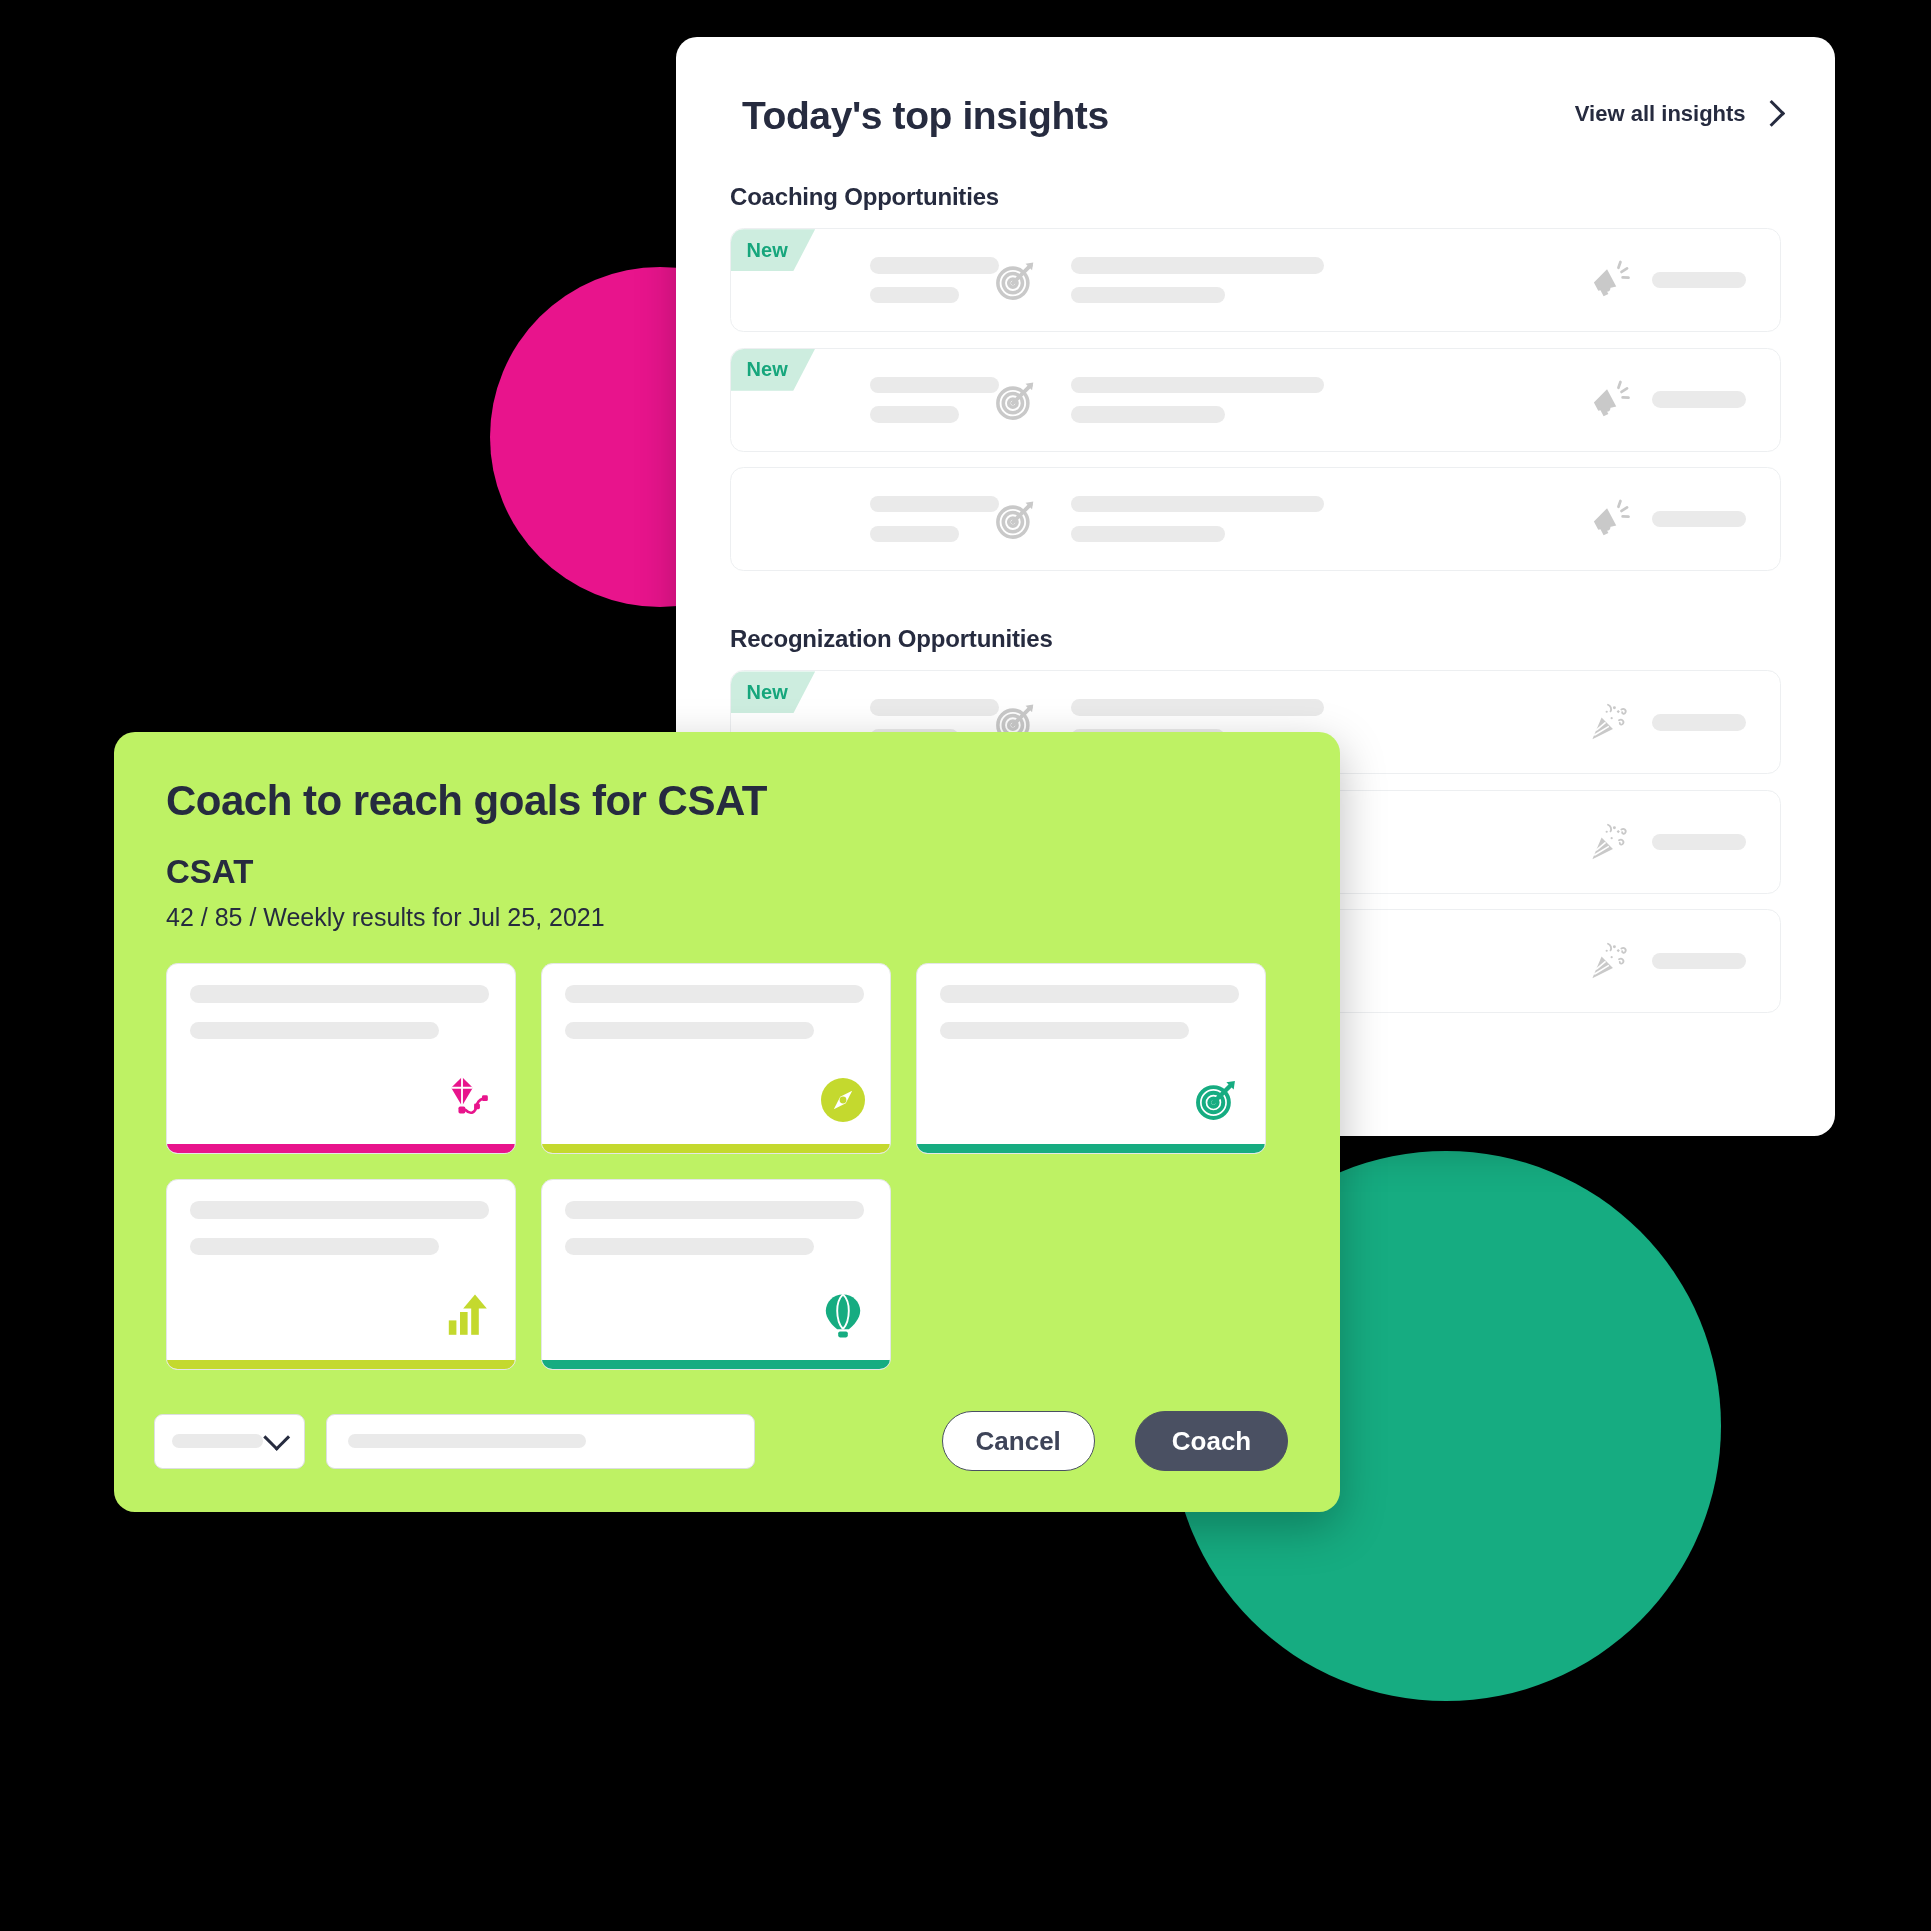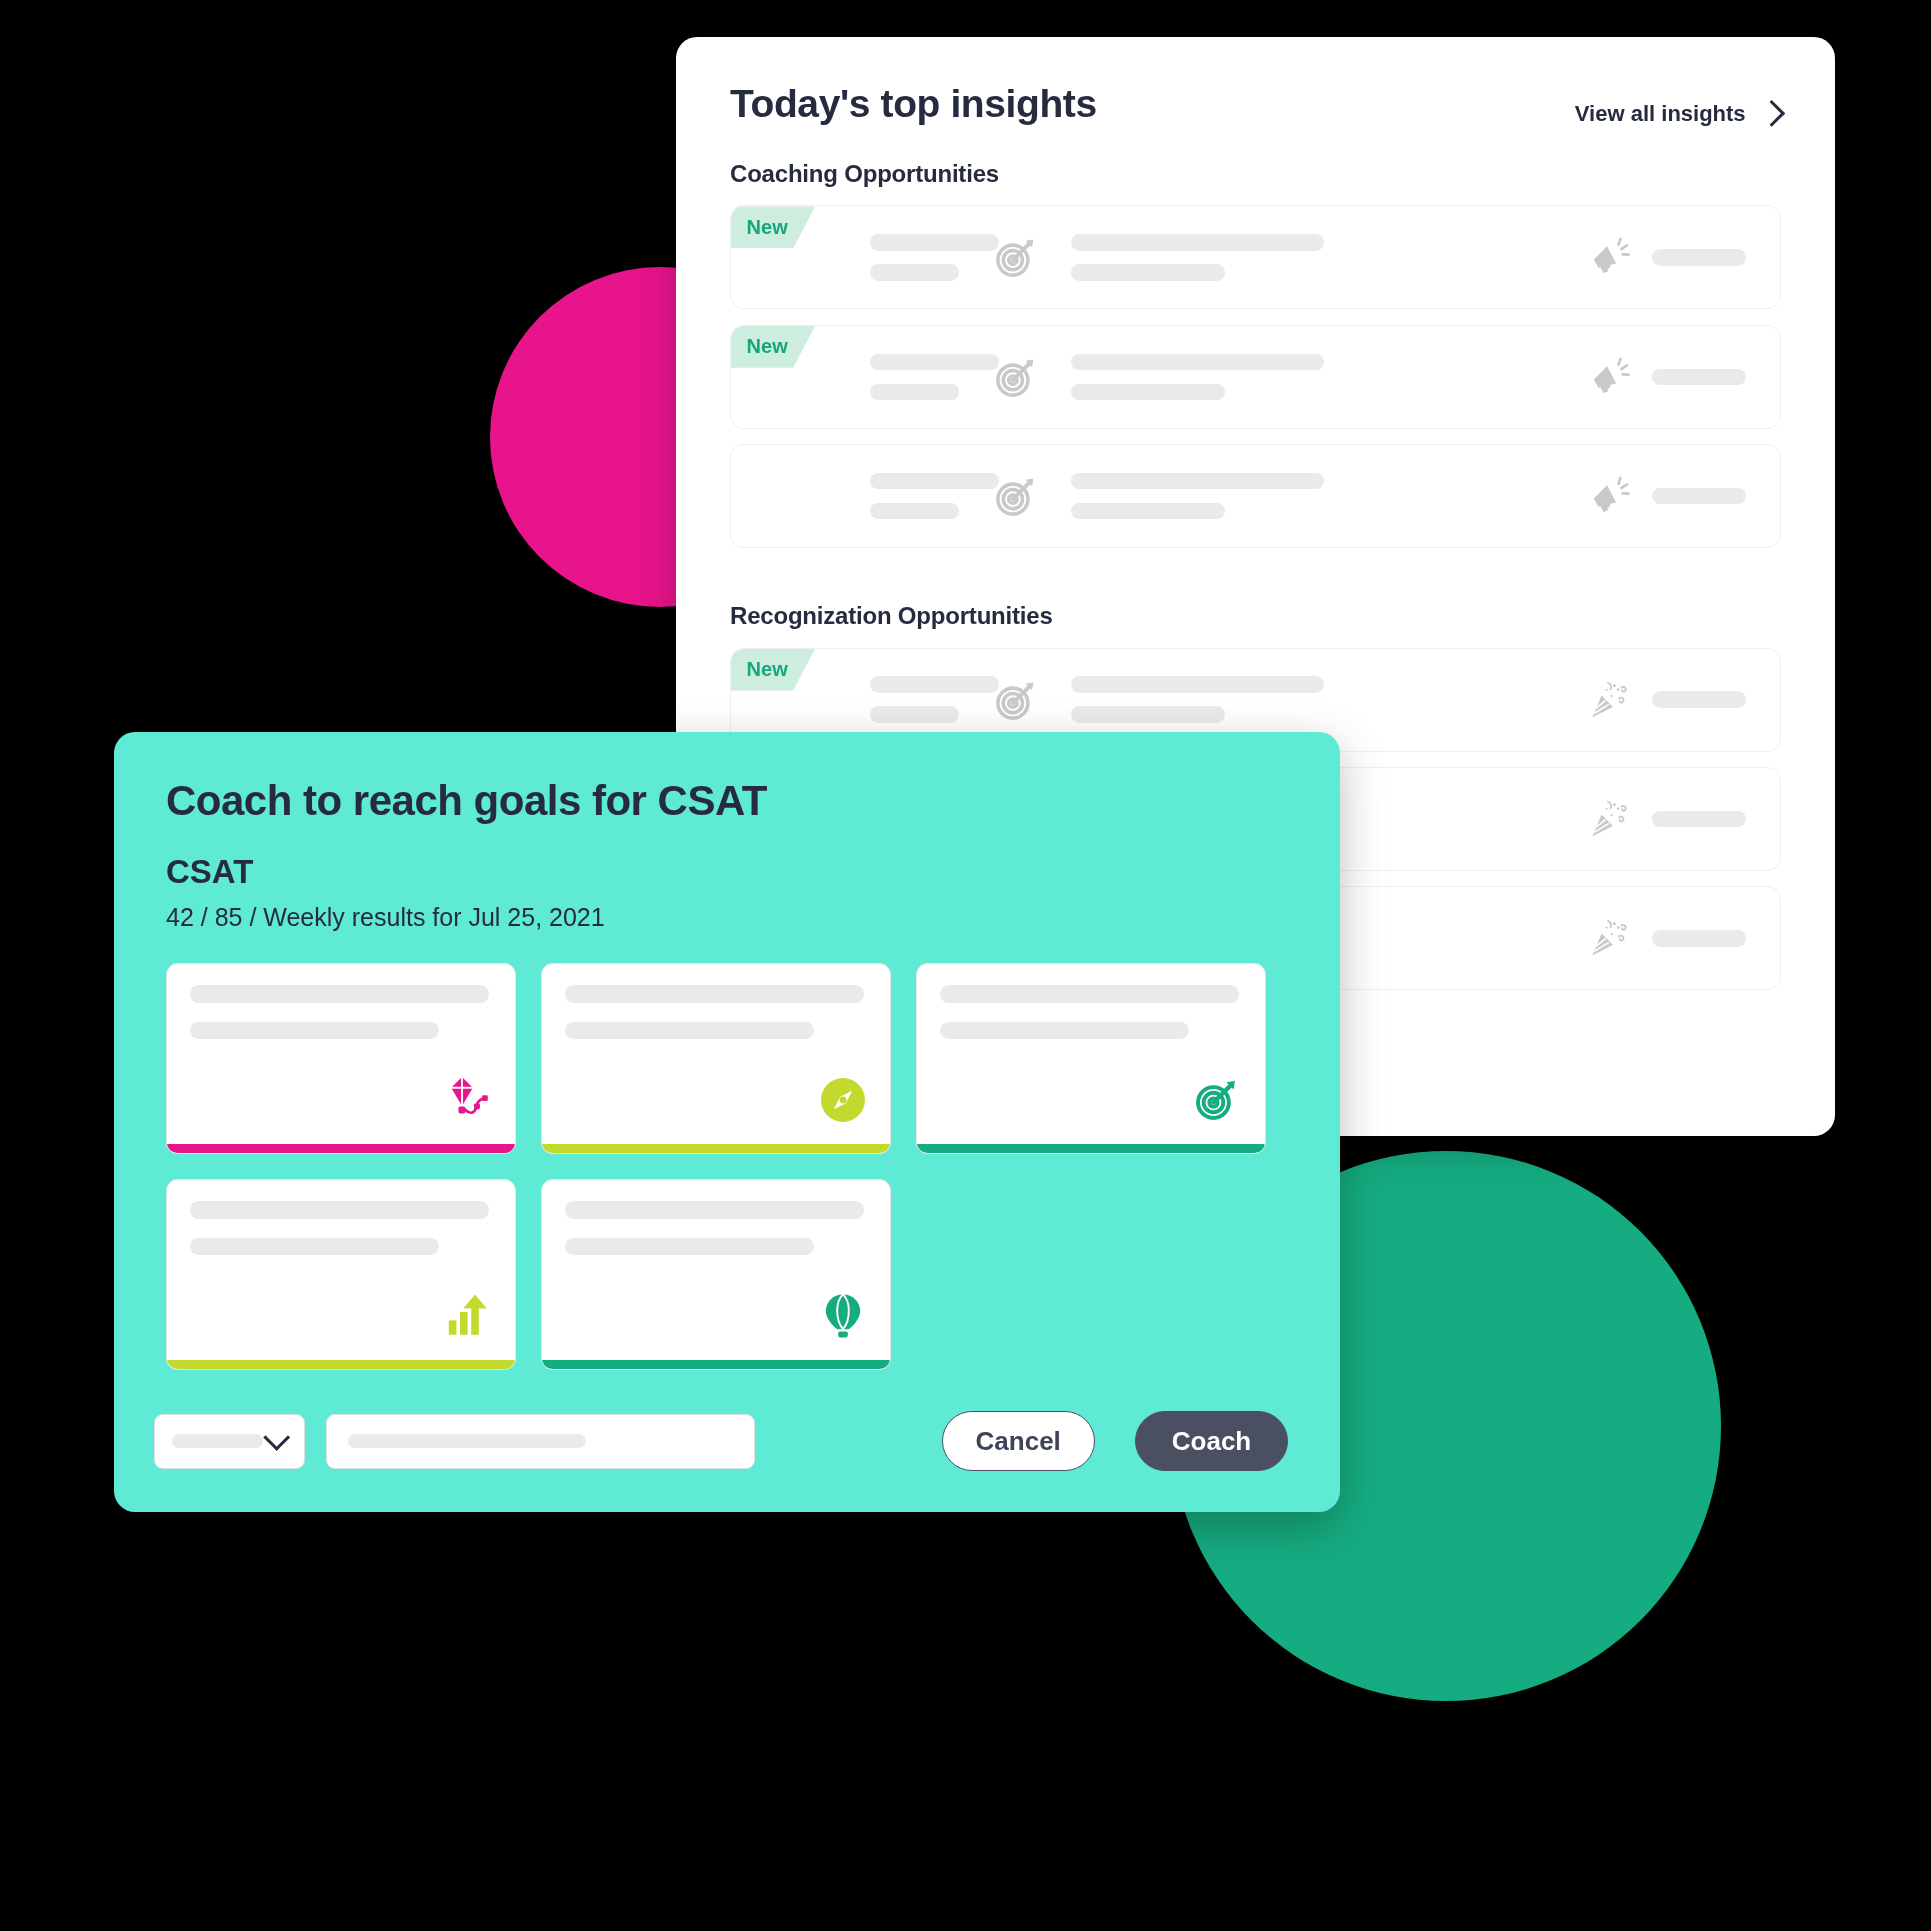--- a/index.html
+++ b/index.html
@@ -23,21 +23,21 @@
     position:absolute;left:676px;top:37px;width:1159px;height:1099px;
     background:#ffffff;border-radius:21px;
     box-shadow:0 13.5px 42px rgba(0,0,0,.22);
     box-sizing:border-box;
     padding:46px 54px 0 54px;
     overflow:hidden;
   }
   .ins-head{display:flex;align-items:flex-start;justify-content:space-between;}
   .ins-title{
     font-size:39px;font-weight:bold;color:#262B3F;letter-spacing:-0.4px;
-    margin:0;line-height:1.1;
+    margin:12px;line-height:1.1;
   }
   .view-all{
     display:flex;align-items:center;gap:16px;
     font-size:22px;font-weight:bold;color:#262B3F;cursor:pointer;
     margin-top:18px;white-space:nowrap;
   }
   .chev-r{display:inline-block;width:16.4px;height:16.4px;
     border-right:3.3px solid #262B3F;border-top:3.3px solid #262B3F;
     transform:rotate(45deg);}
 
@@ -75,21 +75,21 @@
   .sk.s2{width:89px;margin-top:13.5px;}
   .sk.l1{width:100%;max-width:253px;}
   .sk.l2{width:100%;max-width:154px;margin-top:13.5px;}
   .sk.r1{width:94px;}
 
   .ic{display:block;}
 
   
   .modal{
     position:absolute;left:114px;top:732px;width:1226px;height:780px;
-    background:#5eead4;border-radius:21px;
+    background:#bef264;border-radius:21px;
     box-shadow:0 15.4px 46px rgba(0,0,0,.26);
     box-sizing:border-box;padding:46px 52px 0 52px;
     overflow:hidden;
   }
   .modal-title{
     font-size:42px;font-weight:bold;color:#262B3F;margin:0 0 29px 0;
     letter-spacing:-0.5px;line-height:1.1;
   }
   .modal-metric{font-size:33px;font-weight:bold;color:#262B3F;margin:0 0 9.7px 0;}
   .modal-sub{font-size:25px;color:#262B3F;font-weight:400;margin:12px 0 31px 0;}

